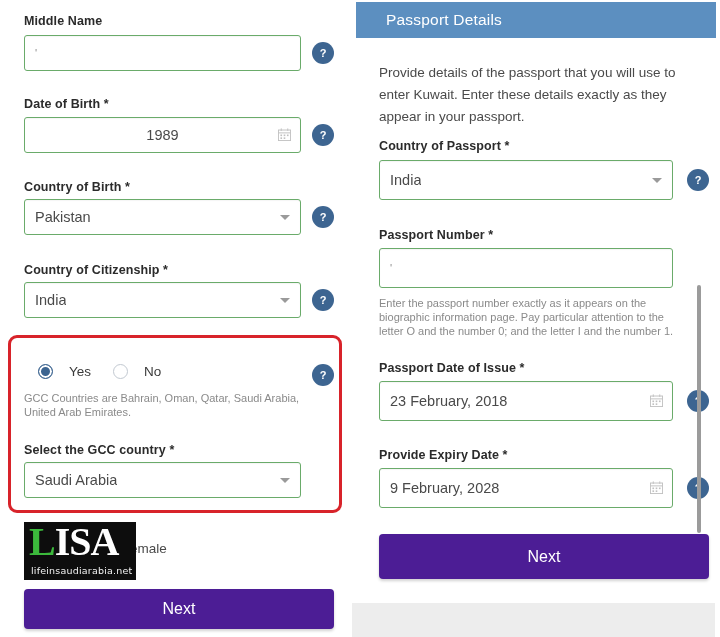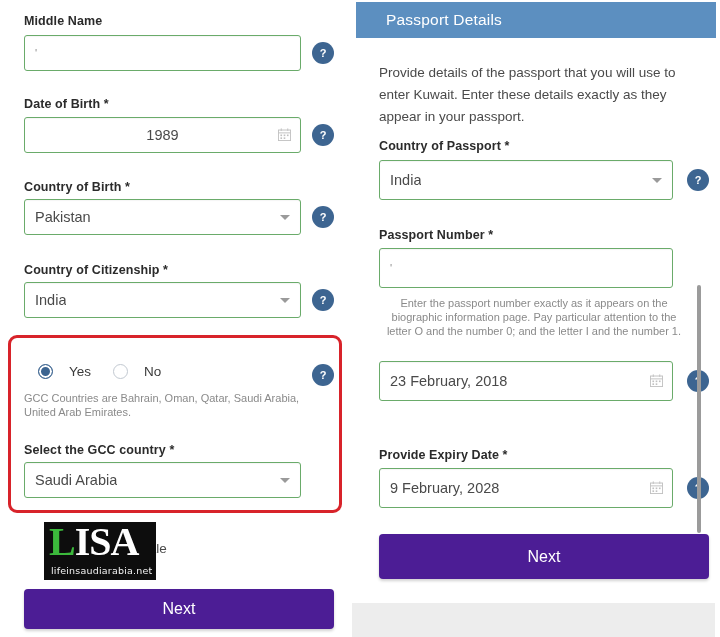--- a/index.html
+++ b/index.html
@@ -154,21 +154,20 @@
 
   
   #lisa-logo {
     position: absolute;
     left: 24px;
     top: 522px;
     width: 112px;
     height: 58px;
     background: #0d0d0d;
     overflow: hidden;
-    margin-left: 20px;
   }
   #lisa-logo .lisa-word {
     position: absolute;
     left: 5px; top: -2px;
     font-family: "Liberation Serif", serif;
     font-weight: bold;
     font-size: 40px;
     letter-spacing: -1px;
     line-height: 44px;
     white-space: nowrap;
@@ -365,24 +364,24 @@
     </div>
     <div class="help-btn" style="margin-left:14px;">?</div>
   </div>
 
   <div class="field-label r-label" style="left:27px; top:228px;">Passport Number *</div>
   <div class="r-row" style="left:27px; top:248px;">
     <div class="input-box" style="width:294px; height:40px;">
       <span class="value caret">'</span>
     </div>
   </div>
-  <div class="hint r-label" style="left:27px; top:296px; width:310px;text-align:center;">Enter the passport number exactly as it appears on the biographic information page. Pay particular attention to the letter O and the number 0; and the letter I and the number 1.</div>
+  <div class="hint r-label" style="left:27px; top:296px; width:310px;">Enter the passport number exactly as it appears on the biographic information page. Pay particular attention to the letter O and the number 0; and the letter I and the number 1.</div>
 
   <div class="field-label r-label" style="left:27px; top:361px;">Passport Date of Issue *</div>
-  <div class="r-row" style="left:27px; top:361px;">
+  <div class="r-row" style="left:27px; top:381px;">
     <div class="input-box" style="width:294px; height:40px;">
       <span class="value">23 February, 2018</span>
       <span class="cal-icon">
         <svg viewBox="0 0 16 16" width="13" height="13">
           <rect x="0.5" y="2.5" width="15" height="13" fill="none" stroke="#8d8d8d" stroke-width="1.2"></rect>
           <line x1="0.5" y1="6" x2="15.5" y2="6" stroke="#8d8d8d" stroke-width="1.2"></line>
           <line x1="4" y1="0.5" x2="4" y2="3.5" stroke="#8d8d8d" stroke-width="1.2"></line>
           <line x1="12" y1="0.5" x2="12" y2="3.5" stroke="#8d8d8d" stroke-width="1.2"></line>
           <rect x="3" y="8" width="2" height="2" fill="#8d8d8d"></rect>
           <rect x="7" y="8" width="2" height="2" fill="#8d8d8d"></rect>

